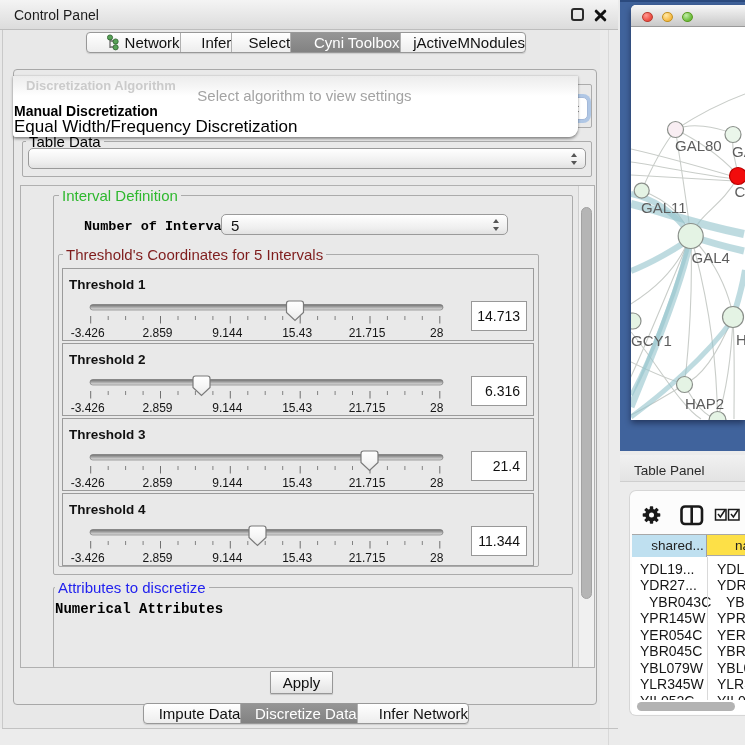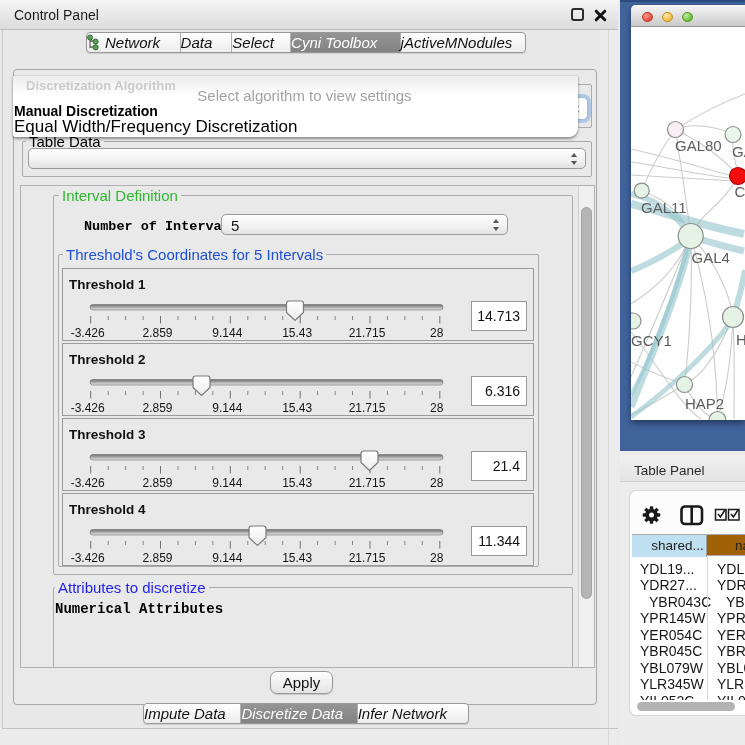--- a/index.html
+++ b/index.html
@@ -13,22 +13,22 @@
 #cp-title { position:absolute; left:0; top:0; width:618px; height:30px; z-index:70;
   background:linear-gradient(#f4f4f4,#dcdcdc); border-bottom:1px solid #bdbdbd; }
 #cp-title .t { position:absolute; left:14px; top:7px; font-size:14px; color:#1c1c1c; }
 #flt { position:absolute; left:571px; top:8px; width:13px; height:13px; border:2px solid #2b2b2b; border-radius:3px; }
 #cls { position:absolute; left:594px; top:9px; }
 
 
 .seg { position:absolute; border:1px solid #989898; border-radius:4px;
   background:linear-gradient(#ffffff,#ededed); display:flex; overflow:hidden;
   box-shadow:0 1px 1px rgba(0,0,0,0.12); }
-.seg .s { height:100%; display:flex; align-items:center; justify-content:flex-start;
-  font-size:15px; color:#111; border-right:1px solid #b0b0b0;font-style:italic; }
+.seg .s { height:100%; display:flex; align-items:center; justify-content:flex-end;
+  font-size:15px; color:#111; border-right:1px solid #b0b0b0; }
 .seg .s:last-child { border-right:none; }
 .seg .sel { background:linear-gradient(#959595,#828282); color:#ffffff; }
 #tabs { left:86px; top:32px; width:440px; height:21px; }
 #btabs { left:143px; top:703px; width:326px; height:21px; }
 
 
 #mainp { position:absolute; left:13px; top:69px; width:584px; height:636px;
   border:1px solid #a8a8a8; border-radius:4px; background:#e9e9e9; }
 
 .group { position:absolute; border:1px solid #ababab; border-radius:2px; }
@@ -59,21 +59,21 @@
 
 
 #attlist { position:absolute; left:65px; top:620px; width:463px; height:48px; background:#ffffff;
   border:1px solid #9b9b9b; border-bottom:none; font-size:12.5px; color:#111; overflow:hidden; }
 #attlist .li { position:absolute; left:2px; }
 #attsb { position:absolute; right:0; top:0; width:12px; height:48px; background:#eeeeee; border-left:1px solid #cccccc; }
 #attsb .th { position:absolute; left:1px; top:1px; width:9px; height:46px; background:#bcbcbc; border-radius:5px; }
 
 
 #apply { position:absolute; left:270px; top:671px; width:63px; height:23px;
-  border:1px solid #979797; border-radius:7px; background:linear-gradient(#ffffff,#e3e3e3);
+  border:1px solid #979797; border-radius:1px; background:linear-gradient(#ffffff,#e3e3e3);
   font-size:15px; color:#111; text-align:center; line-height:21px;
   box-shadow:0 1px 1px rgba(0,0,0,0.15); }
 
 
 #popup { position:absolute; left:13px; top:76px; width:565px; height:61px;
   background:linear-gradient(180deg,#ececec 0px,#f7f7f7 12px,#ffffff 20px);
   border-radius:0 0 9px 3px; box-shadow:0 1.5px 3px rgba(0,0,0,0.4), 0 0 1px rgba(0,0,0,0.25); z-index:50; }
 #popup .ghost { position:absolute; left:13px; top:2px; font-size:13px; font-weight:bold; color:#cbcbcb; }
 #popup .hint { position:absolute; left:9px; top:11px; width:100%; text-align:center; font-size:15px; color:#a3a3a3; }
 #popup .it1 { position:absolute; left:1px; top:27px; font-size:14px; font-weight:bold; color:#000; }
@@ -94,21 +94,21 @@
   background:linear-gradient(#f7f7f7,#c9c9c9); border-bottom:1px solid #9a9a9a; }
 .tli { position:absolute; top:6.5px; width:10.5px; height:10.5px; border-radius:50%; }
 #canvas { position:absolute; left:0; top:22px; width:114px; height:393px; background:#ffffff; overflow:hidden; }
 
 #tpanel { position:absolute; left:620px; top:451px; width:125px; height:294px; background:#ececec; }
 #tpanel .hdr { position:absolute; left:0; top:4px; width:100%; height:27px;
   background:linear-gradient(#f1f1f1,#e3e3e3); border-bottom:1px solid #cfcfcf; }
 #tpanel .hdr .t { position:absolute; left:14px; top:8px; font-size:13.5px; color:#2a2a2a; }
 #tcont { position:absolute; left:9px; top:39px; width:116px; height:226px; background:#fcfcfc;
   border:1px solid #d6d6d6; border-radius:7px 0 0 7px; border-right:none; }
-#thead { position:absolute; left:632px; top:534px; width:113px; height:22px; background:#a16207;
+#thead { position:absolute; left:632px; top:534px; width:113px; height:22px; background:#fde047;
   border-top:1px solid #a8a8a8; border-bottom:1px solid #a8a8a8; }
 #thead .h1 { position:absolute; left:0; top:0; width:75px; height:22px; background:#bfe0f0;
   border-right:1px solid #a0a0a0; font-size:13.5px; color:#222; text-align:center; line-height:21px; padding-left:17px; }
 #thead .h2 { position:absolute; left:76px; top:0; width:40px; height:22px; font-size:13.5px; color:#222; padding-left:27px; line-height:21px; }
 #tbody { position:absolute; left:632px; top:557px; width:113px; height:143px; background:#ffffff; }
 .trow { position:absolute; left:632px; width:113px; height:16px; font-size:14px; color:#161616; }
 .trow .c1 { position:absolute; left:8px; }
 .trow .c2 { position:absolute; left:85px; }
 #colline { position:absolute; left:707px; top:557px; width:1px; height:143px; background:#d9d9d9; }
 #hsb { position:absolute; left:632px; top:700px; width:113px; height:14px; background:#ffffff; }
@@ -151,21 +151,21 @@
   <div class="group" style="left:53px; top:195px; width:520px; height:380px;">
     <div class="gtitle" style="left:5px; color:#2eb82e;">Interval Definition</div>
   </div>
   <div class="abs bold" style="left:84px; top:219px; font-size:13.5px;">Number of Intervals</div>
   <div class="combo" style="left:221px; top:214px; width:287px; height:21px;">
     <span class="ct">5</span>
       <span class="arr"></span>
   </div>
 
   <div class="group" style="left:58px; top:254px; width:481px; height:313px;">
-    <div class="gtitle" style="left:4px; color:#1d4ed8;">Threshold's Coordinates for 5 Intervals</div>
+    <div class="gtitle" style="left:4px; color:#7f1d1d;">Threshold's Coordinates for 5 Intervals</div>
   </div>
 
 <div class="tbox" style="top:268px;">
   <svg class="sld" width="472" height="73" viewBox="0 0 472 73">
         <defs>
           <linearGradient id="trk" x1="0" y1="0" x2="0" y2="1">
             <stop offset="0" stop-color="#6f6f6f"></stop>
             <stop offset="0.45" stop-color="#a3a3a3"></stop>
             <stop offset="0.8" stop-color="#cfcfcf"></stop>
             <stop offset="1" stop-color="#dedede"></stop>
@@ -372,21 +372,21 @@
 
   <div id="apply">Apply</div>
 
   <div class="seg" id="tabs">
     <div class="s" style="width:94px;"><svg width="13" height="17" viewBox="0 0 13 17" style="margin-right:5px;">
       <path d="M3,4 L3,14 M3,7 L8,7 M3,13 L8,13" stroke="#6b6b6b" stroke-width="1.3" fill="none"></path>
       <circle cx="3" cy="3.5" r="2.6" fill="#57a257" stroke="#2d5e2d" stroke-width="0.8"></circle>
       <circle cx="8.6" cy="7.5" r="2.6" fill="#57a257" stroke="#2d5e2d" stroke-width="0.8"></circle>
       <circle cx="8.6" cy="13.3" r="2.6" fill="#57a257" stroke="#2d5e2d" stroke-width="0.8"></circle>
     </svg>Network</div>
-    <div class="s" style="width:52px;">Data</div>
+    <div class="s" style="width:52px;">Infer</div>
     <div class="s" style="width:59px;">Select</div>
     <div class="s sel" style="width:110px;">Cyni Toolbox</div>
     <div class="s" style="width:125px;">jActiveMNodules</div>
   </div>
 
   <div class="seg" id="btabs">
     <div class="s" style="width:98px;">Impute Data</div>
     <div class="s sel" style="width:117px;">Discretize Data</div>
     <div class="s" style="width:111px;">Infer Network</div>
   </div>

